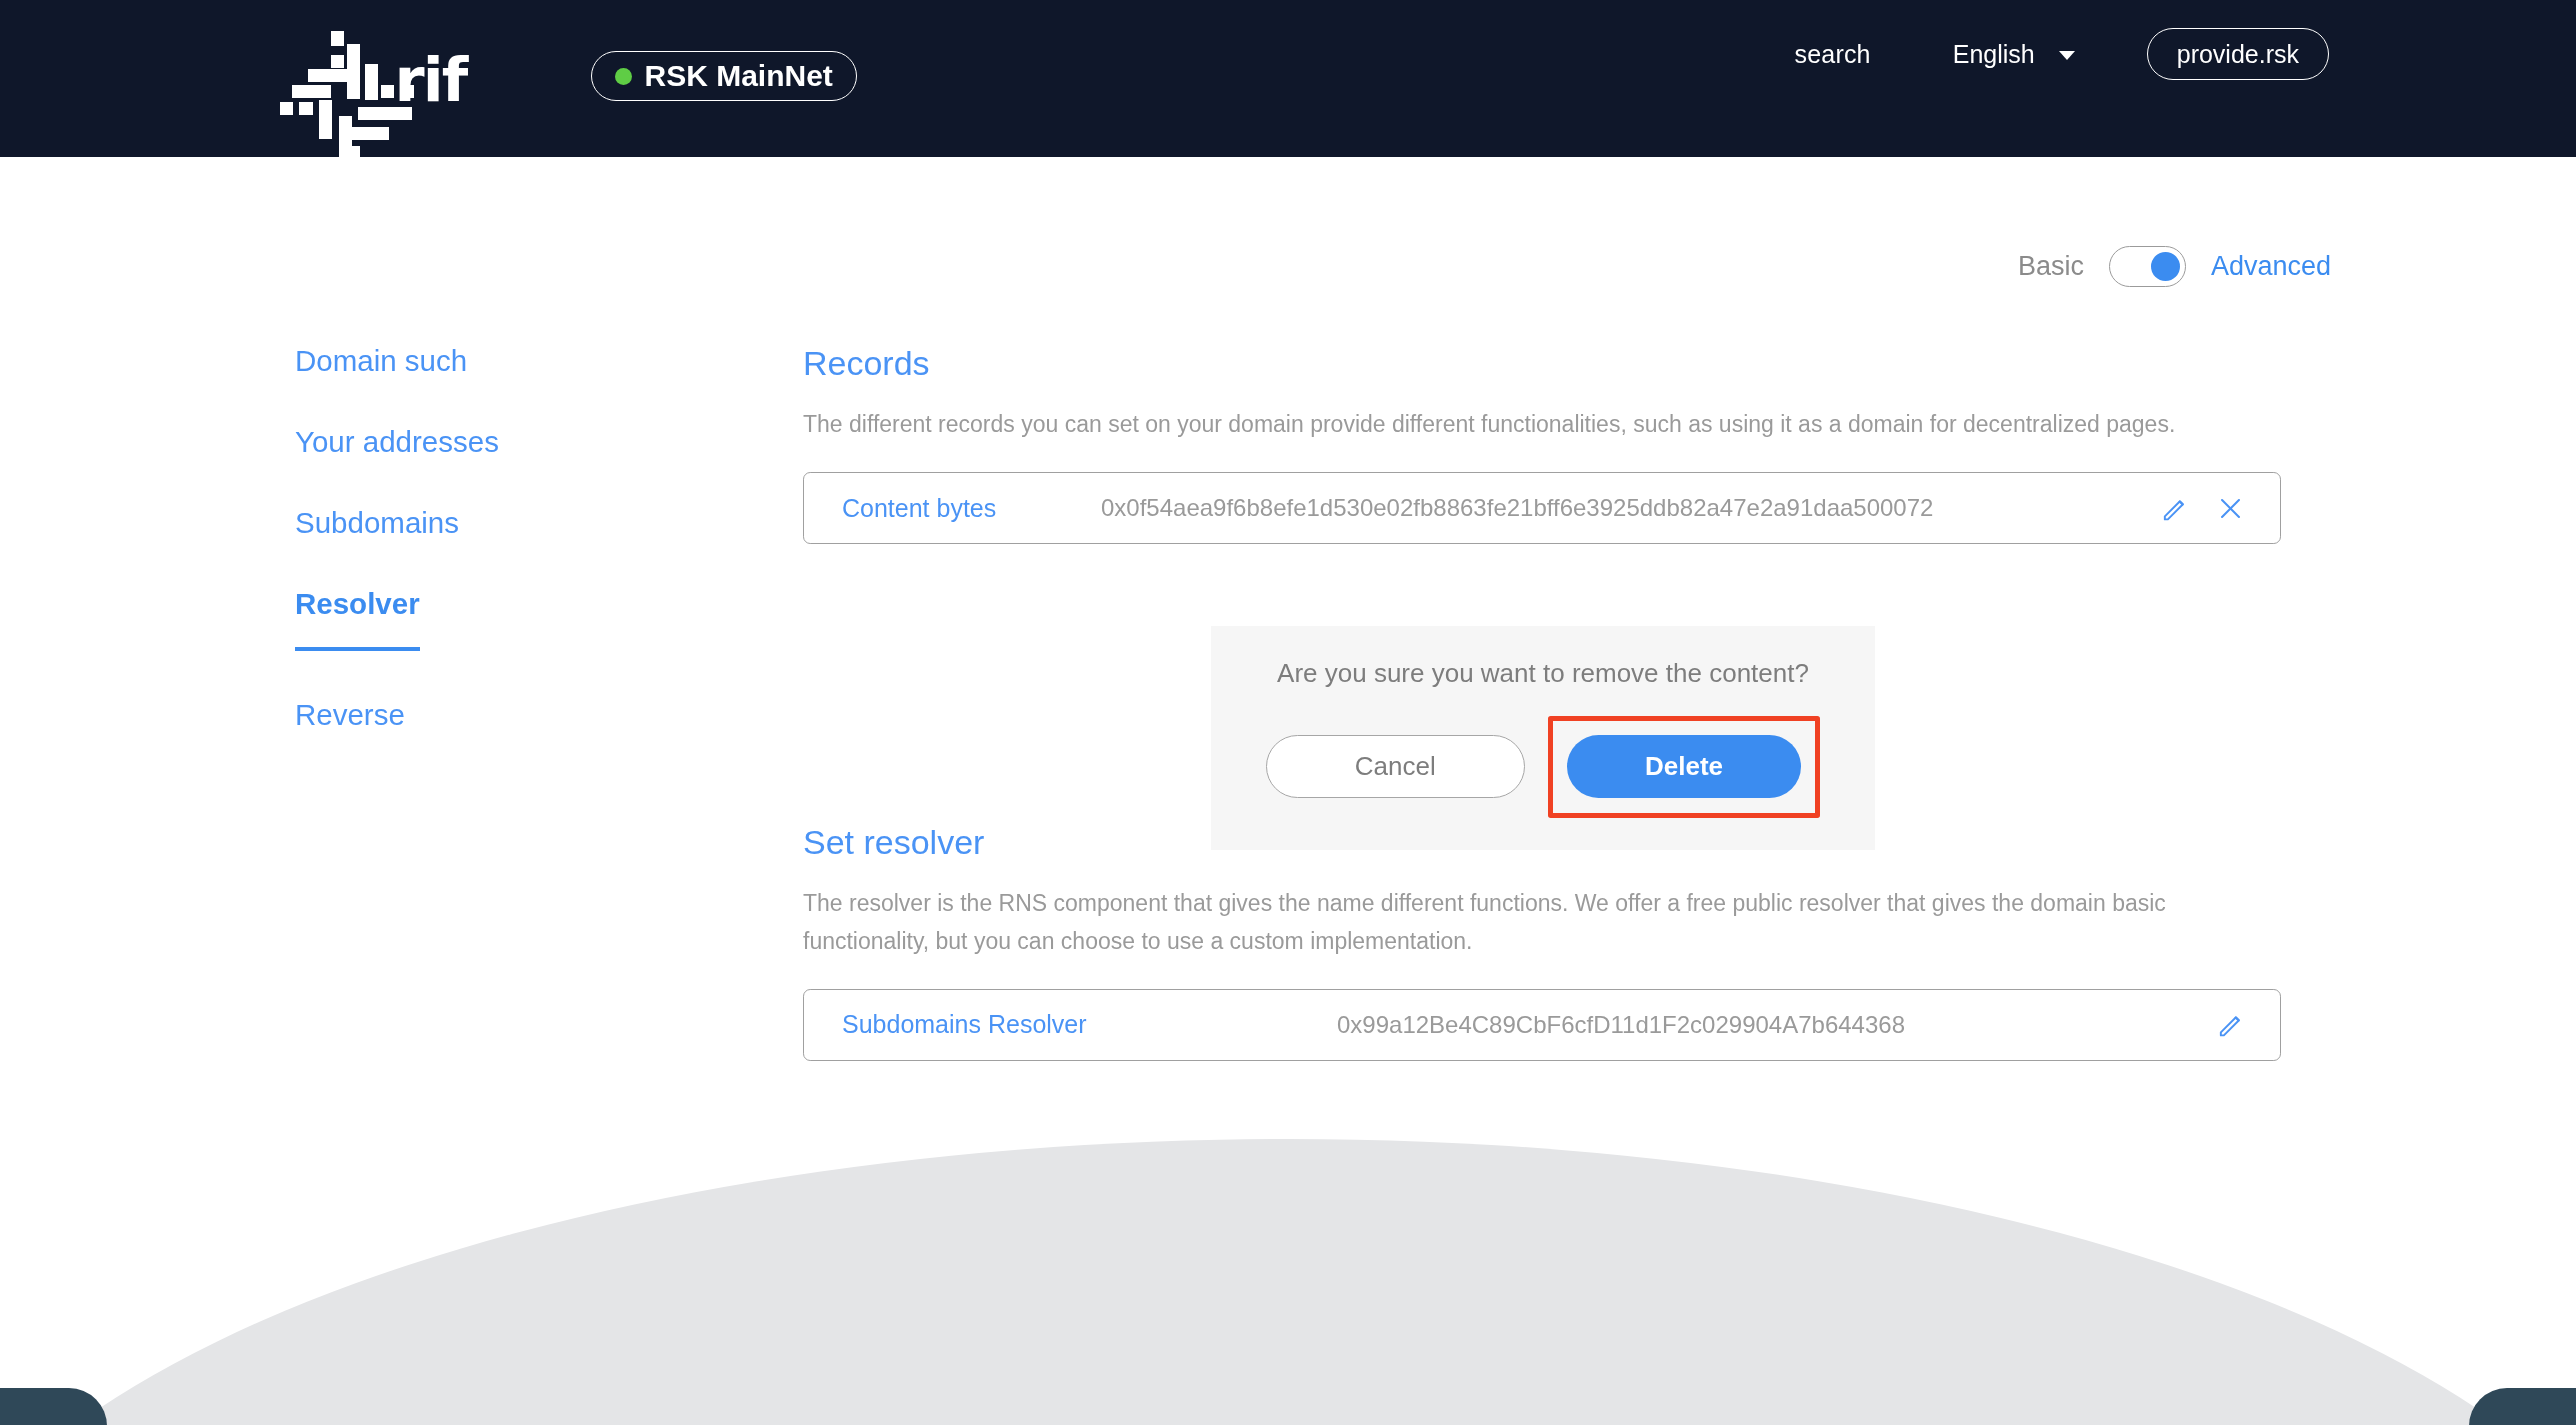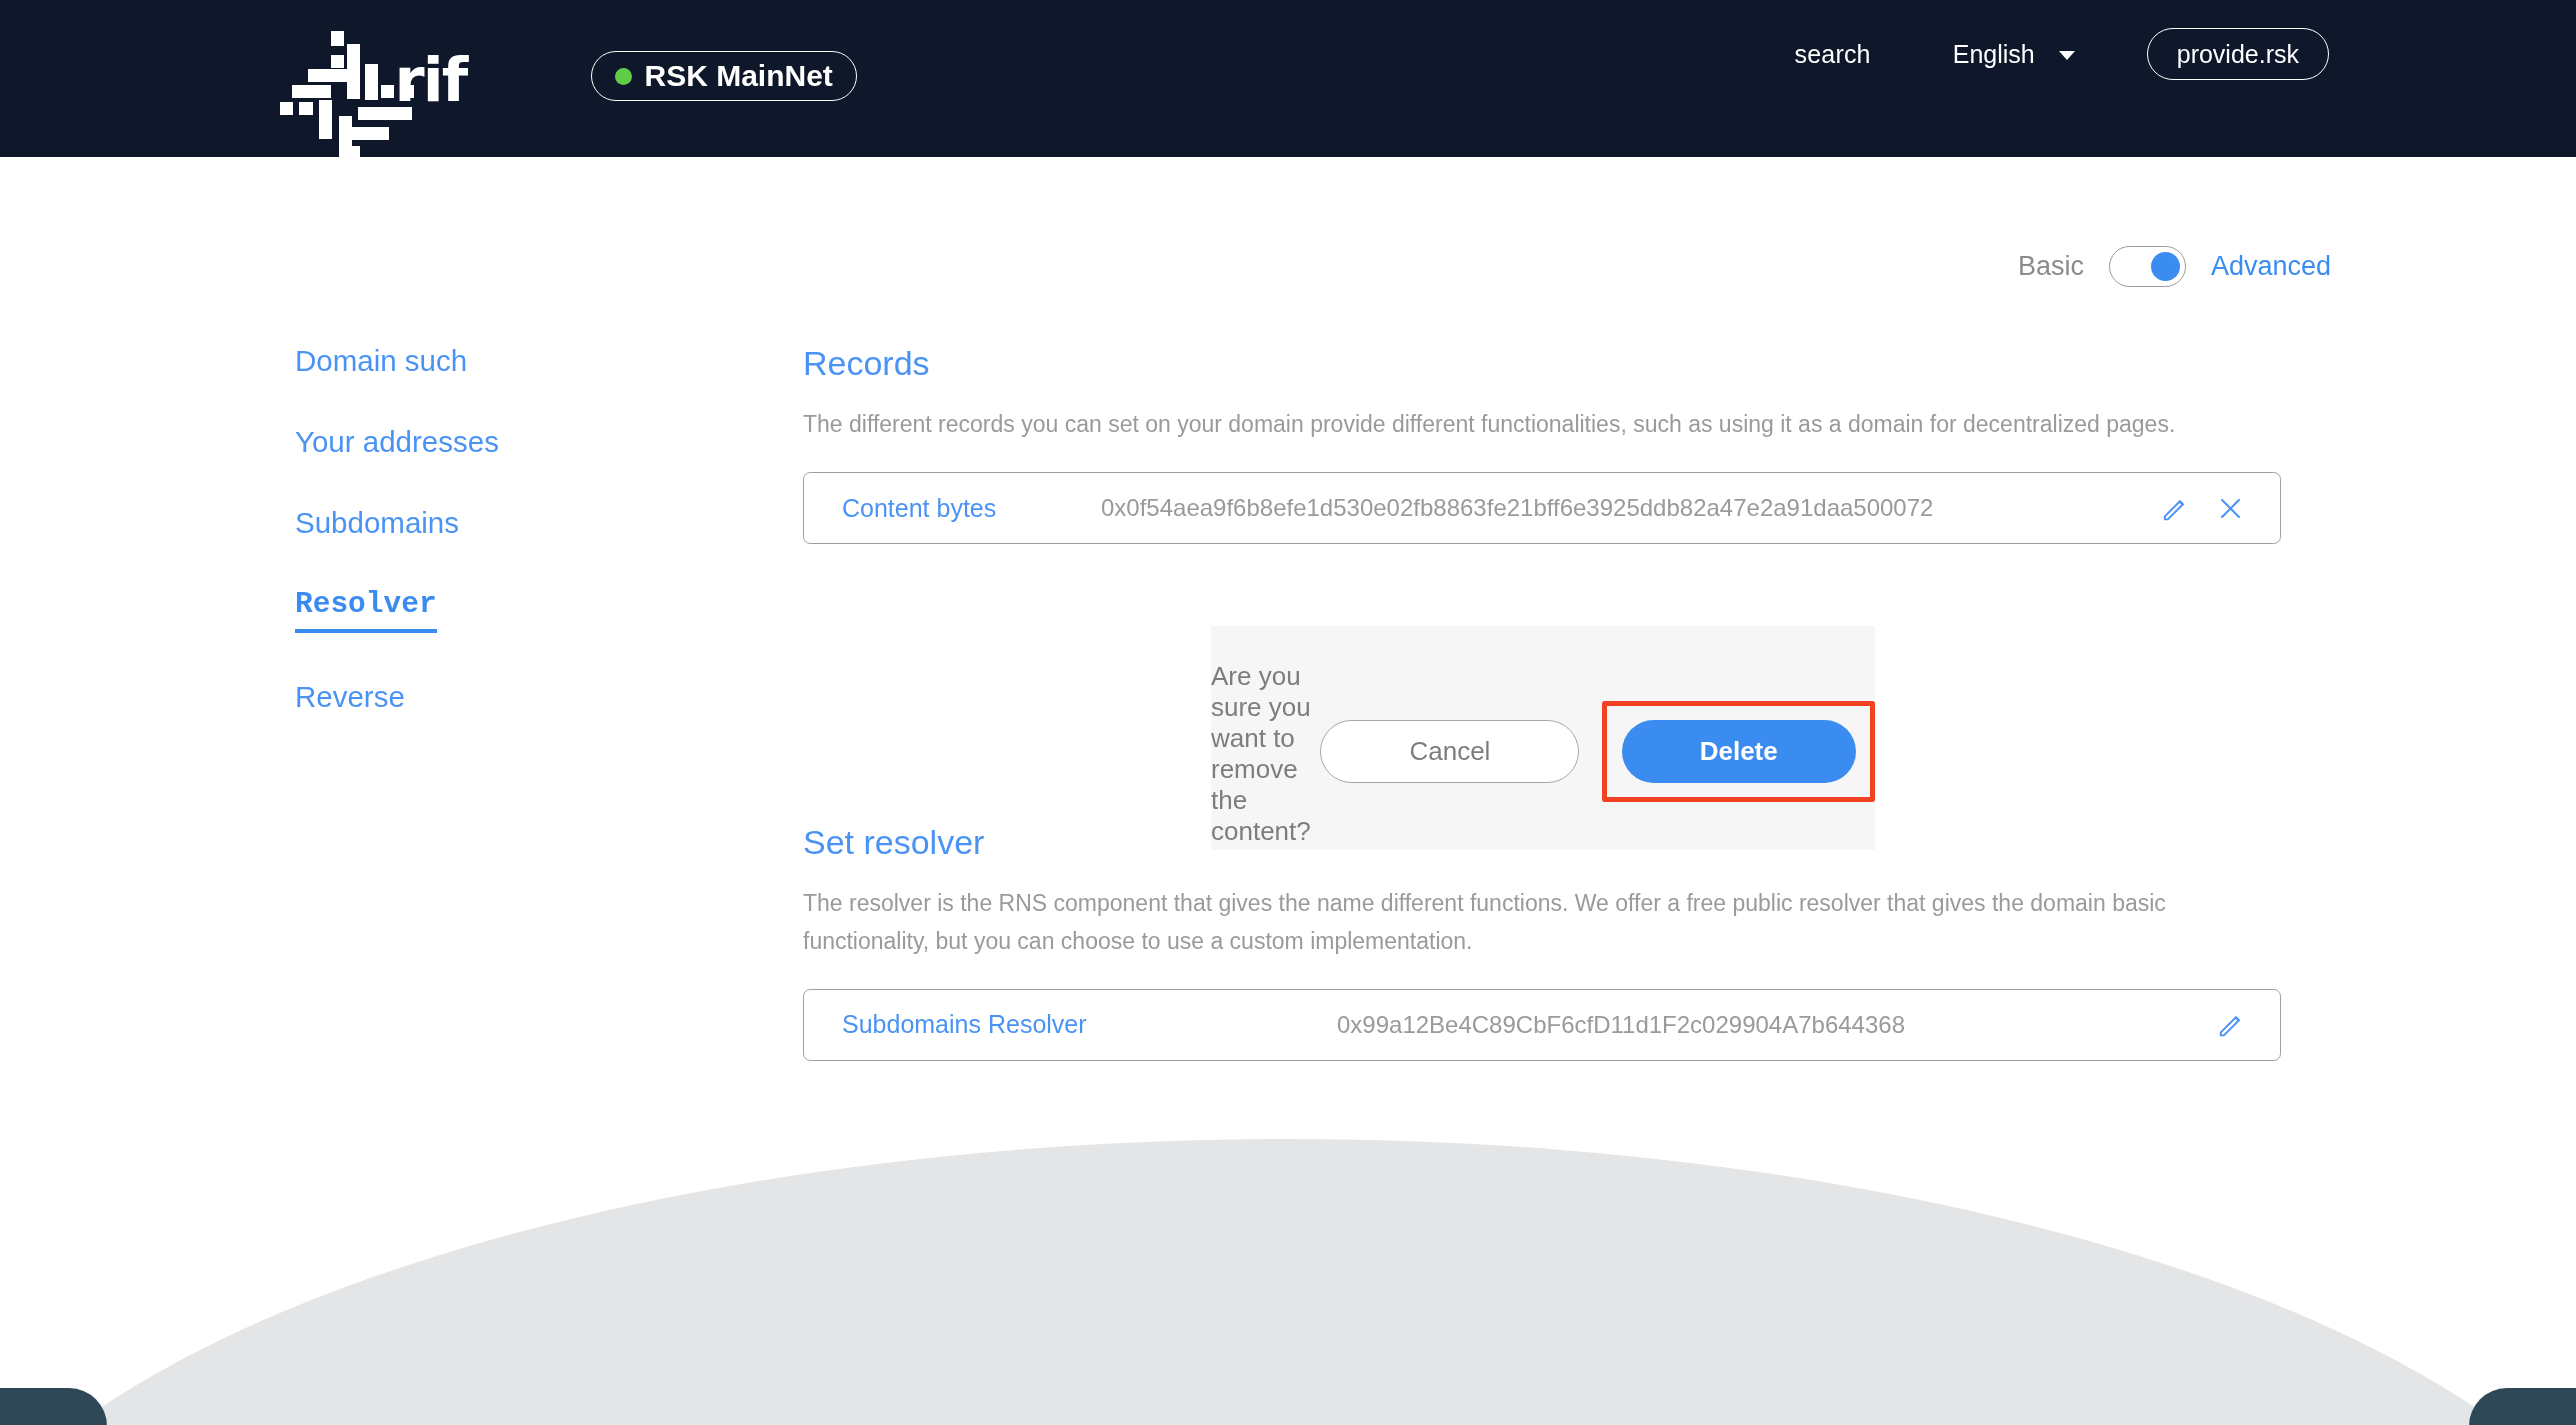--- a/index.html
+++ b/index.html
@@ -185,22 +185,21 @@
     font-size: 29.5px;
     color: #4a93f5;
     margin-bottom: 47px;
     cursor: pointer;
     display: inline-block;
   }
   .side-item.active {
     font-weight: 700;
     color: #3b8cf0;
     border-bottom: 4.5px solid #3b8cf0;
-    padding-bottom: 8px;
-    font-family: Liberation Mono, monospace;
+    padding-bottom: 26px;
   }
   .side-wrap { display: block; }
 
   
   .content {
     position: absolute;
     left: 803px;
     top: 344px;
     width: 1478px;
   }
@@ -264,21 +263,21 @@
 
   
   .confirm-panel {
     position: absolute;
     left: 1211px;
     top: 626px;
     width: 664px;
     height: 224px;
     background: #f6f6f6;
     display: flex;
-    flex-direction: row;
+    flex-direction: column;
     align-items: center;
   }
   .confirm-text {
     font-size: 26px;
     color: #7d7d7d;
     margin-top: 32px;
   }
   .confirm-buttons {
     margin-top: 27px;
     display: flex;

